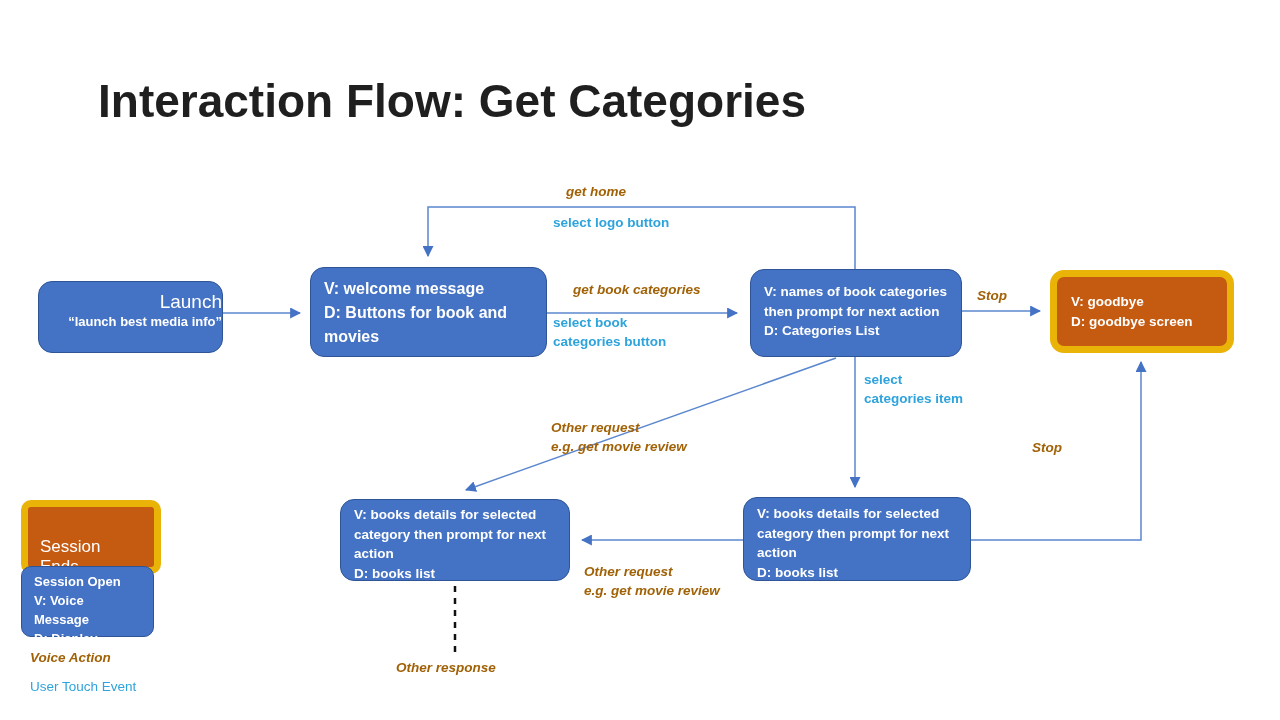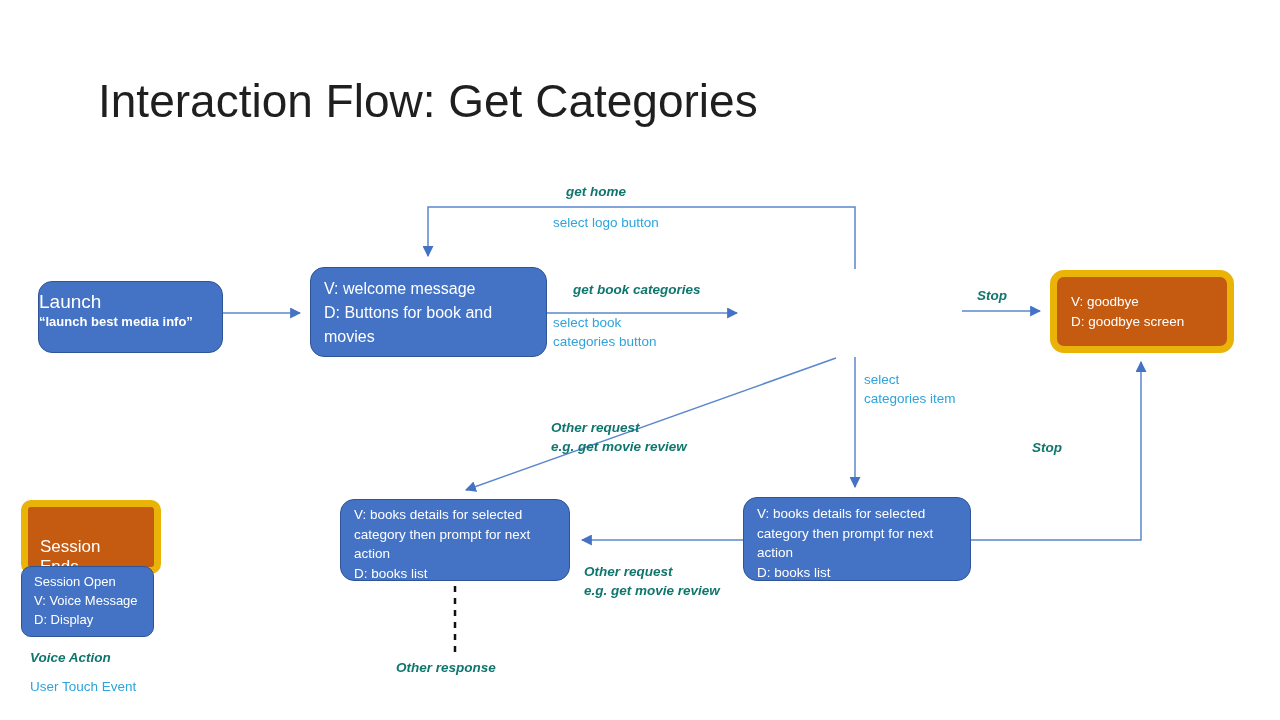--- a/index.html
+++ b/index.html
@@ -1,44 +1,44 @@
 <!DOCTYPE html>
 <html><head>
 <meta charset="utf-8">
 <style>
   * { margin:0; padding:0; box-sizing:border-box; }
   html,body { width:1280px; height:720px; background:#fff; overflow:hidden;
               font-family:"Liberation Sans", sans-serif; }
   .slide { position:relative; width:1280px; height:720px; background:#ffffff; }
 
-  #title { position:absolute; left:98px; top:74px; font-size:46px; font-weight:400;
+  #title { position:absolute; left:98px; top:74px; font-size:46px; font-weight:700;
            color:#1f1f1f; letter-spacing:0px; white-space:nowrap; }
 
   svg.connectors { position:absolute; left:0; top:0; width:1280px; height:720px; }
 
   .node { position:absolute; color:#ffffff; border-radius:14px; }
   .node.blue   { background:#4472C4; border:1px solid #2F5597; }
   .node.orange { background:#C55A11; border:7px solid #eab308; }
-  .preline { white-space:pre-line; }
+  .preline { white-space:pre-line;font-weight:bold; }
 
-  #node-launch { left:38px; top:281px; width:185px; height:72px; text-align:left; padding-top:9px; }
+  #node-launch { left:38px; top:281px; width:185px; height:72px; text-align:right; padding-top:9px; }
   #node-launch .launch-title { font-size:19px; }
   #node-launch .launch-sub   { font-size:13px; font-weight:600; margin-top:1px; }
 
   #node-welcome    { left:310px; top:267px; width:237px; height:90px; font-size:16px;   line-height:1.5;  padding:9px 13px; }
   #node-categories { left:750px; top:269px; width:212px; height:88px; font-size:13.5px; line-height:1.45; padding:12px 13px; }
   #node-goodbye    { left:1050px; top:270px; width:184px; height:83px; font-size:13.5px; line-height:1.5; padding:15px 14px; }
   #node-books-left  { left:340px; top:499px; width:230px; height:82px; font-size:13.5px; line-height:1.45; padding:5px 13px; }
   #node-books-right { left:743px; top:497px; width:228px; height:84px; font-size:13.5px; line-height:1.45; padding:6px 13px; }
 
   #legend-session-ends { left:21px; top:500px; width:140px; height:48px; font-size:17px; padding:30px 12px; border-radius:10px; }
   #legend-session-open { left:21px; top:566px; width:133px; height:71px; font-size:13px; line-height:1.45; padding:6px 12px; border-radius:10px; }
 
   .lbl { position:absolute; font-size:13.5px; line-height:1.4; }
-  .lbl-red  { color:#0f766e; font-style:italic; font-weight:bold; }
+  .lbl-red  { color:#a16207; font-style:italic; font-weight:bold; }
   .lbl-cyan { color:#2EA3DC; }
 
   #lbl-get-home            { left:566px;  top:183px; }
   #lbl-select-logo         { left:553px;  top:214px; }
   #lbl-get-book-categories { left:573px;  top:281px; }
   #lbl-select-book-cat     { left:553px;  top:314px; }
   #lbl-stop-top            { left:977px;  top:287px; }
   #lbl-select-cat-item     { left:864px;  top:371px; }
   #lbl-other-request-mid   { left:551px;  top:419px; }
   #lbl-stop-right          { left:1032px; top:439px; }
@@ -75,20 +75,23 @@
 
   <div class="node blue" id="node-launch">
     <div class="launch-title">Launch</div>
     <div class="launch-sub">“launch best media info”</div>
   </div>
 
   <div class="node blue preline" id="node-welcome">V: welcome message
 D: Buttons for book and
 movies</div>
 
+  <div class="node blue preline" id="node-categories">V: names of book categories
+then prompt for next action
+D: Categories List</div>
 
   <div class="node orange preline" id="node-goodbye">V: goodbye
 D: goodbye screen</div>
 
   <div class="node blue preline" id="node-books-left">V: books details for selected
 category then prompt for next
 action
 D: books list</div>
 
   <div class="node blue preline" id="node-books-right">V: books details for selected

